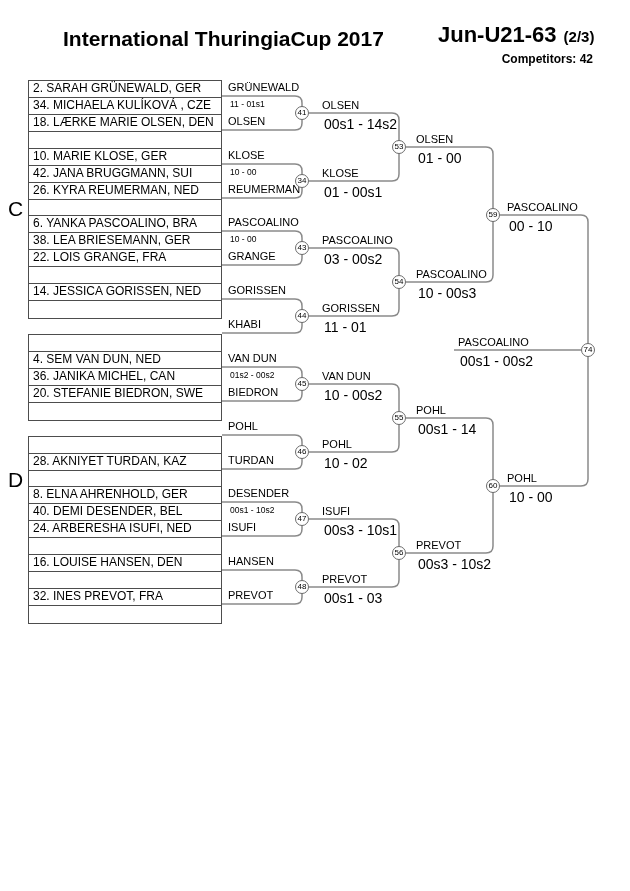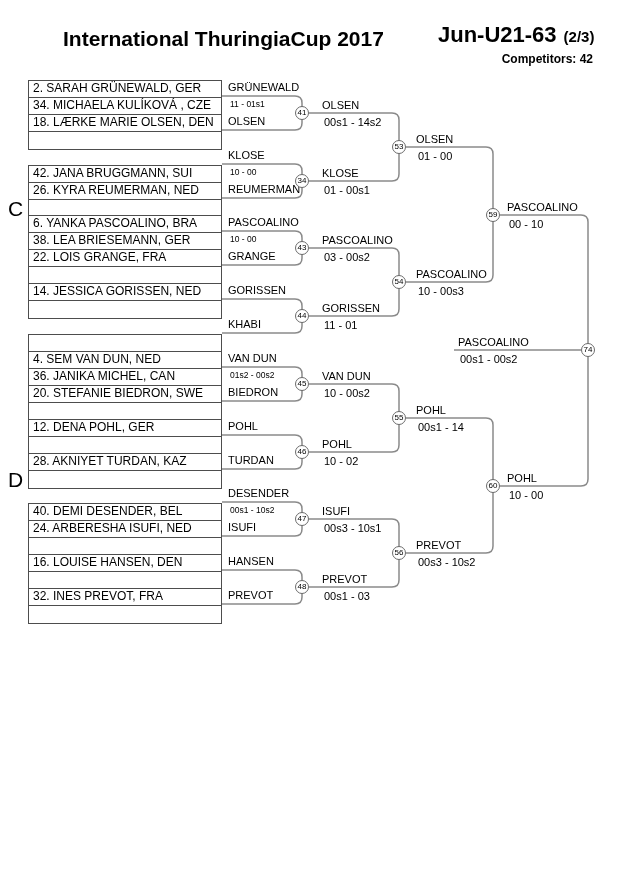--- a/index.html
+++ b/index.html
@@ -12,21 +12,21 @@
   .pool-letter{position:absolute;left:8px;font-size:21px;color:#000;}
   .lines{position:absolute;left:0;top:0;z-index:1;}
   .slot{position:absolute;left:28px;width:194px;height:15px;box-sizing:border-box;
         border:1.2px solid #4d4d4d;background:#fff;font-size:12px;line-height:12px;
         padding:1px 0 16px 4px;white-space:nowrap;overflow:hidden;z-index:2;}
   .wname{position:absolute;left:228px;height:15px;line-height:15px;font-size:11px;white-space:nowrap;z-index:2;}
   .wscore{position:absolute;left:230px;height:15px;line-height:15px;font-size:8.5px;white-space:nowrap;z-index:2;}
   .mcircle{position:absolute;width:14px;height:14px;border:1.2px solid #6b6b6b;border-radius:50%;
         background:#fff;box-sizing:border-box;font-size:8px;line-height:11.5px;text-align:center;z-index:3;}
   .mname{position:absolute;font-size:11px;white-space:nowrap;z-index:2;background:transparent;}
-  .mscore{position:absolute;font-size:11px;white-space:nowrap;z-index:2;}
+  .mscore{position:absolute;font-size:14px;white-space:nowrap;z-index:2;}
 </style>
 </head>
 <body>
 
 <div class="page">
 
   <div class="title">International ThuringiaCup 2017</div>
   <div class="category">
     <span>Jun-U21-63</span><span class="page-num">(2/3)</span>
   </div>
@@ -68,38 +68,39 @@
       <path d="M500 215 H581 Q588 215 588 222 V350"></path>
         <path d="M500 486 H581 Q588 486 588 479 V350"></path>
       <path d="M454 350 H581"></path>
     </g>
   </svg>
 
   <div class="slot" style="top:80px">2. SARAH GRÜNEWALD, GER</div>
   <div class="slot" style="top:97px">34. MICHAELA KULÍKOVÁ , CZE</div>
   <div class="slot" style="top:114px">18. LÆRKE MARIE OLSEN, DEN</div>
   <div class="slot" style="top:131px"></div>
+  <div class="slot" style="top:148px">10. MARIE KLOSE, GER</div>
   <div class="slot" style="top:165px">42. JANA BRUGGMANN, SUI</div>
   <div class="slot" style="top:182px">26. KYRA REUMERMAN, NED</div>
   <div class="slot" style="top:199px"></div>
   <div class="slot" style="top:215px">6. YANKA  PASCOALINO, BRA</div>
   <div class="slot" style="top:232px">38. LEA BRIESEMANN, GER</div>
   <div class="slot" style="top:249px">22. LOIS GRANGE, FRA</div>
   <div class="slot" style="top:266px"></div>
   <div class="slot" style="top:283px">14. JESSICA GORISSEN, NED</div>
   <div class="slot" style="top:300px"></div>
   <div class="slot" style="top:334px"></div>
   <div class="slot" style="top:351px">4. SEM VAN DUN, NED</div>
   <div class="slot" style="top:368px">36. JANIKA MICHEL, CAN</div>
   <div class="slot" style="top:385px">20. STEFANIE BIEDRON, SWE</div>
   <div class="slot" style="top:402px"></div>
-  <div class="slot" style="top:419px">12. DENA POHL, GER</div>
   <div class="slot" style="top:436px"></div>
   <div class="slot" style="top:453px">28. AKNIYET TURDAN, KAZ</div>
   <div class="slot" style="top:470px"></div>
+  <div class="slot" style="top:486px">8. ELNA AHRENHOLD, GER</div>
   <div class="slot" style="top:503px">40. DEMI DESENDER, BEL</div>
   <div class="slot" style="top:520px">24. ARBERESHA ISUFI, NED</div>
   <div class="slot" style="top:537px"></div>
   <div class="slot" style="top:554px">16. LOUISE HANSEN, DEN</div>
   <div class="slot" style="top:571px"></div>
   <div class="slot" style="top:588px">32. INES PREVOT, FRA</div>
   <div class="slot" style="top:605px"></div>
 
   <div class="wname" style="top:80px">GRÜNEWALD</div>
   <div class="wscore" style="top:97px">11 - 01s1</div>

